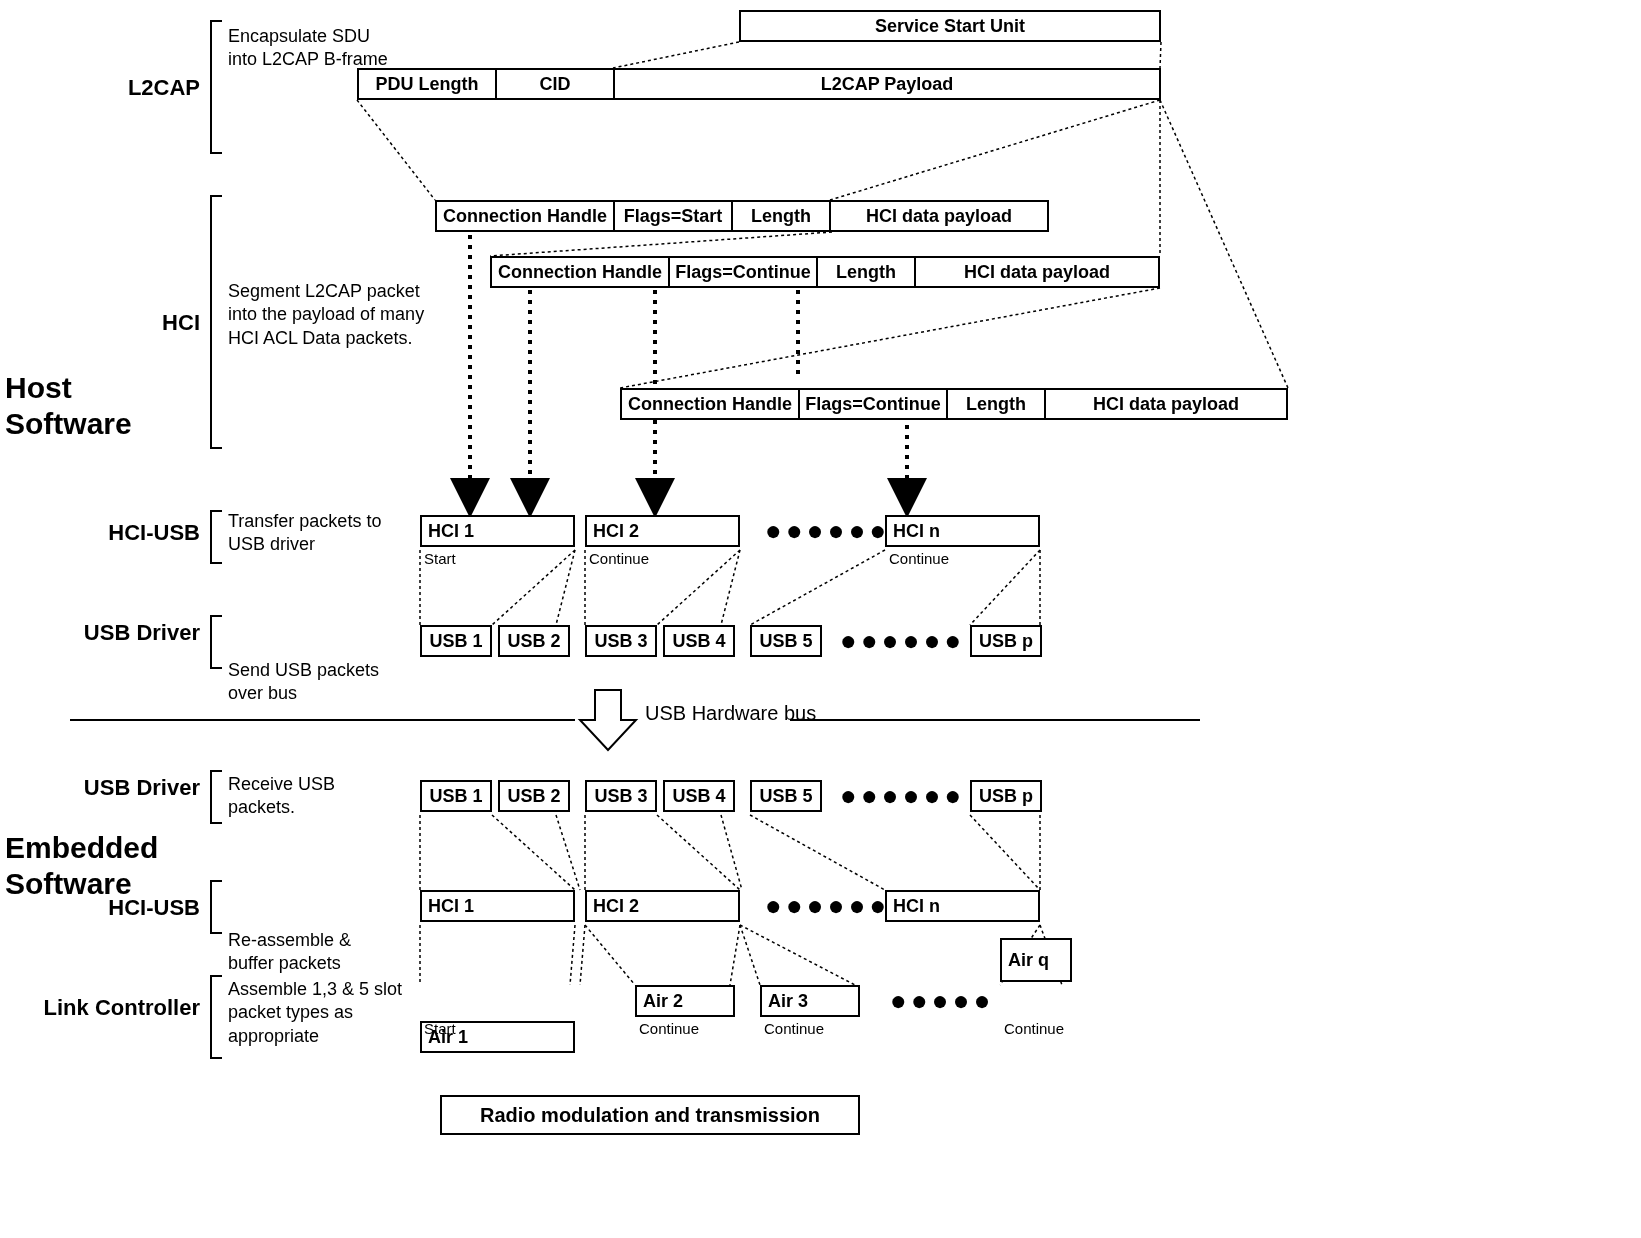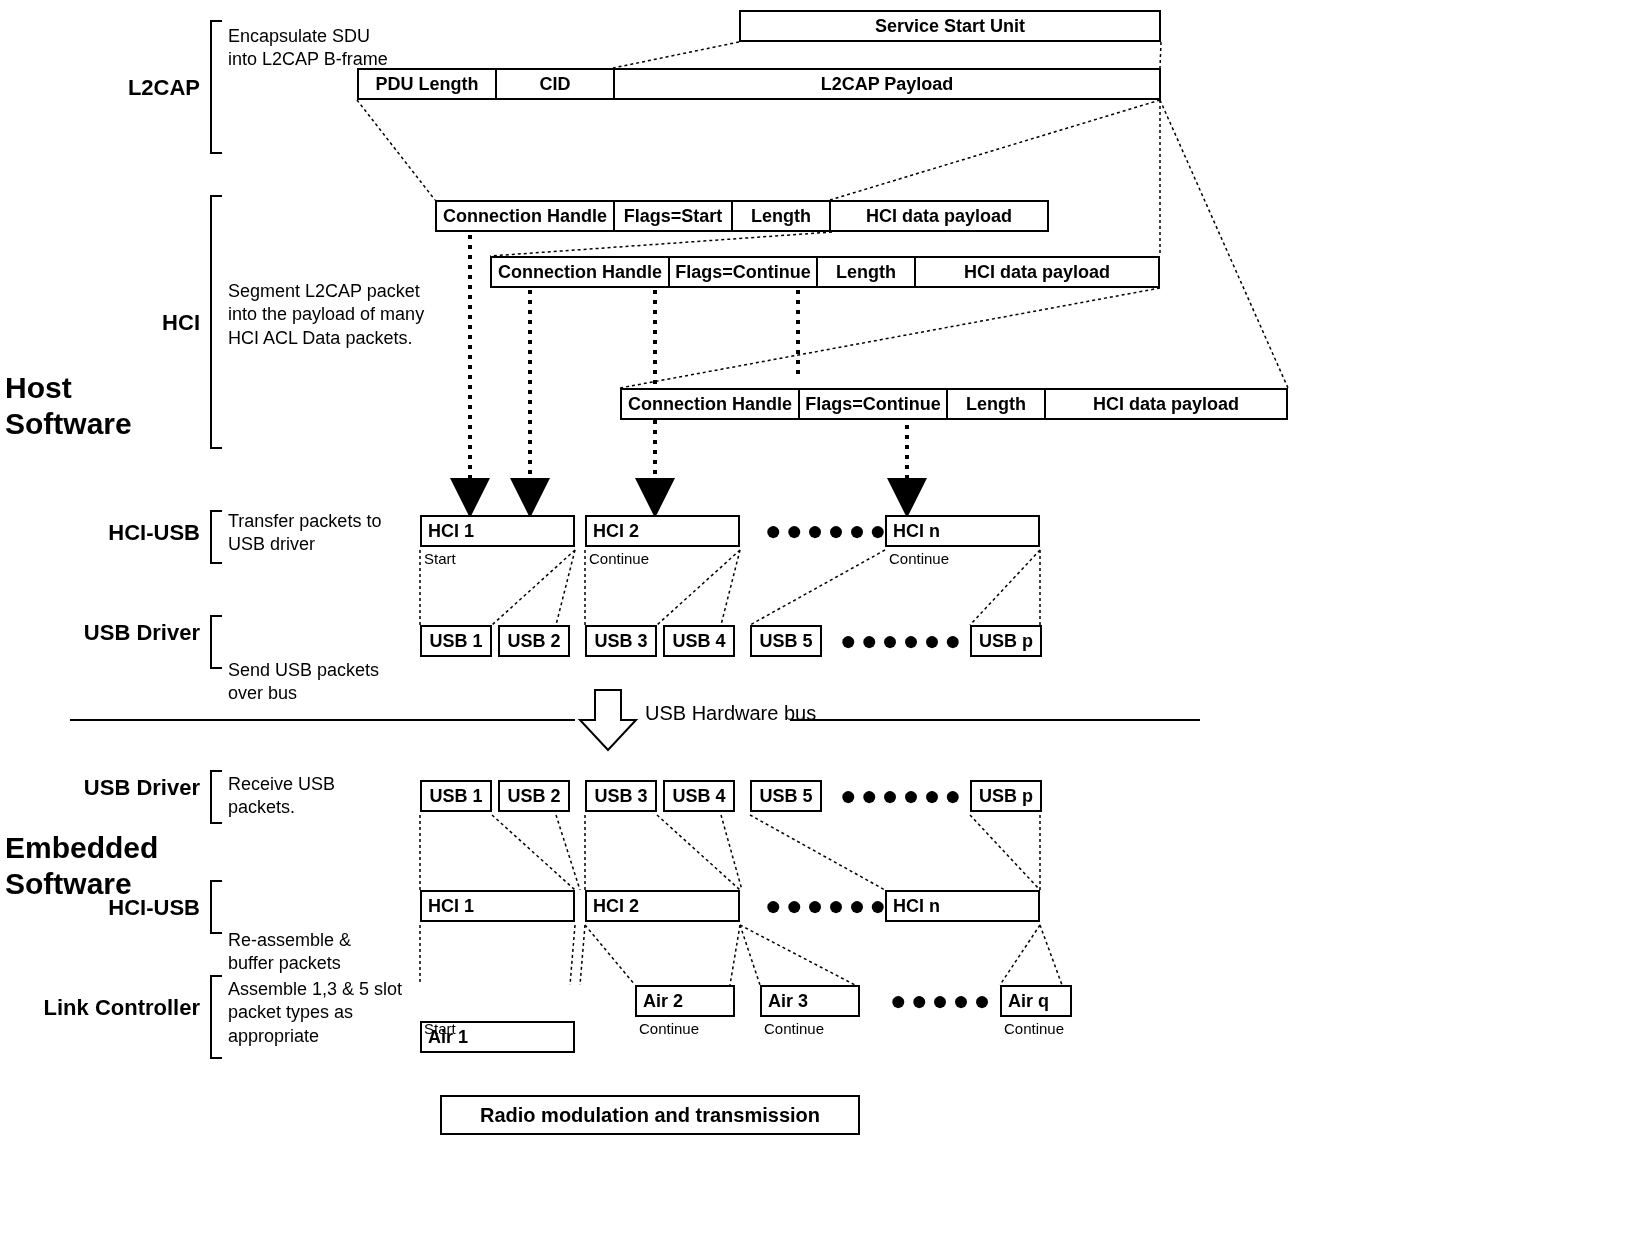--- a/index.html
+++ b/index.html
@@ -218,18 +218,18 @@
   <div class="bracket" style="left:210px; top:975px; width:10px; height:80px;"></div>
   <div class="label" style="left:228px; top:978px; width:185px;">Assemble 1,3 &amp; 5 slot packet types as appropriate</div>
 
   <div class="box" style="left:420px; top:1021px; width:155px; height:32px; justify-content:flex-start;">Air 1</div>
   <div class="sub" style="left:424px; top:1020px;">Start</div>
   <div class="box" style="left:635px; top:985px; width:100px; height:32px; justify-content:flex-start;">Air 2</div>
   <div class="sub" style="left:639px; top:1020px;">Continue</div>
   <div class="box" style="left:760px; top:985px; width:100px; height:32px; justify-content:flex-start;">Air 3</div>
   <div class="sub" style="left:764px; top:1020px;">Continue</div>
   <div class="dots" style="left:890px; top:985px;">●●●●●</div>
-  <div class="box" style="left:1000px; top:985px; width:72px; height:32px; justify-content:flex-start;">Air q</div>
+  <div class="box" style="left:1000px; top:938px; width:72px; height:44px; justify-content:flex-start;">Air q</div>
   <div class="sub" style="left:1004px; top:1020px;">Continue</div>
 
   <div class="box" style="left:440px; top:1095px; width:420px; height:40px; font-size:20px;">Radio modulation and transmission</div>
 
 </div>
 
 </body></html>

